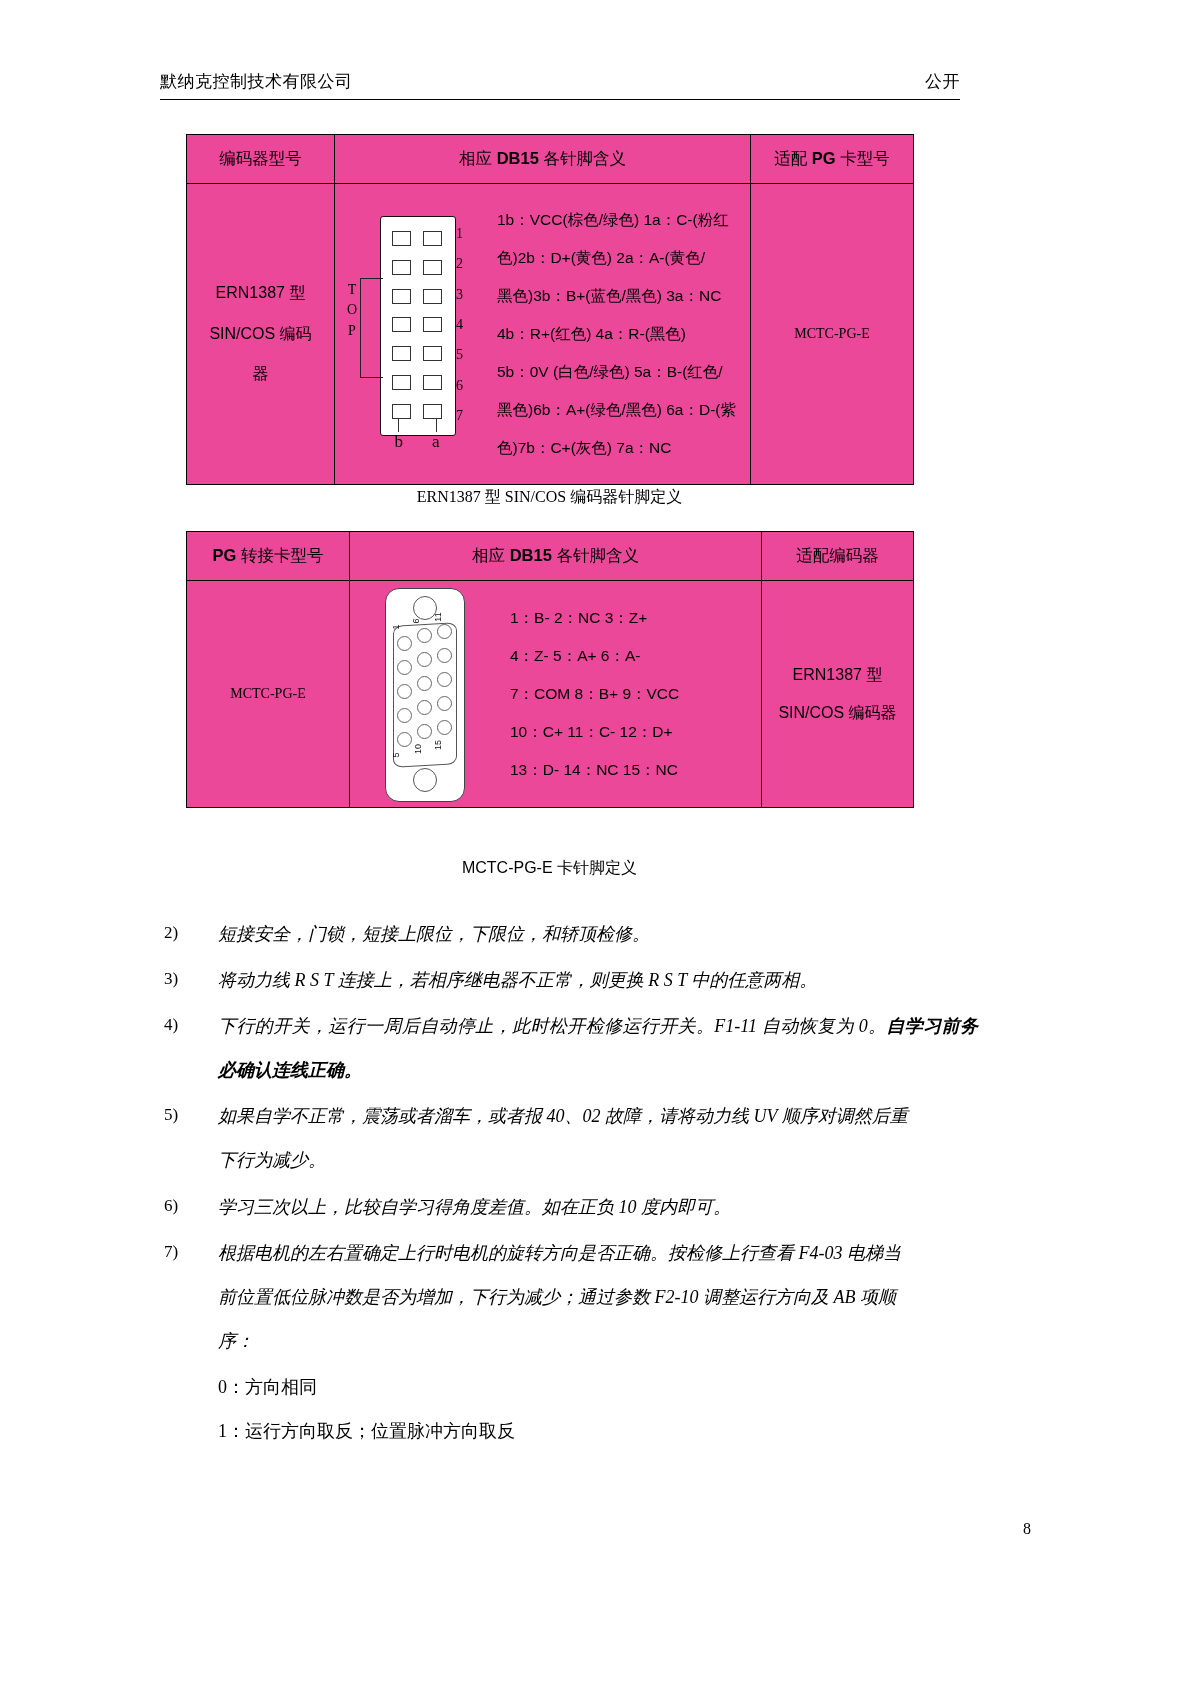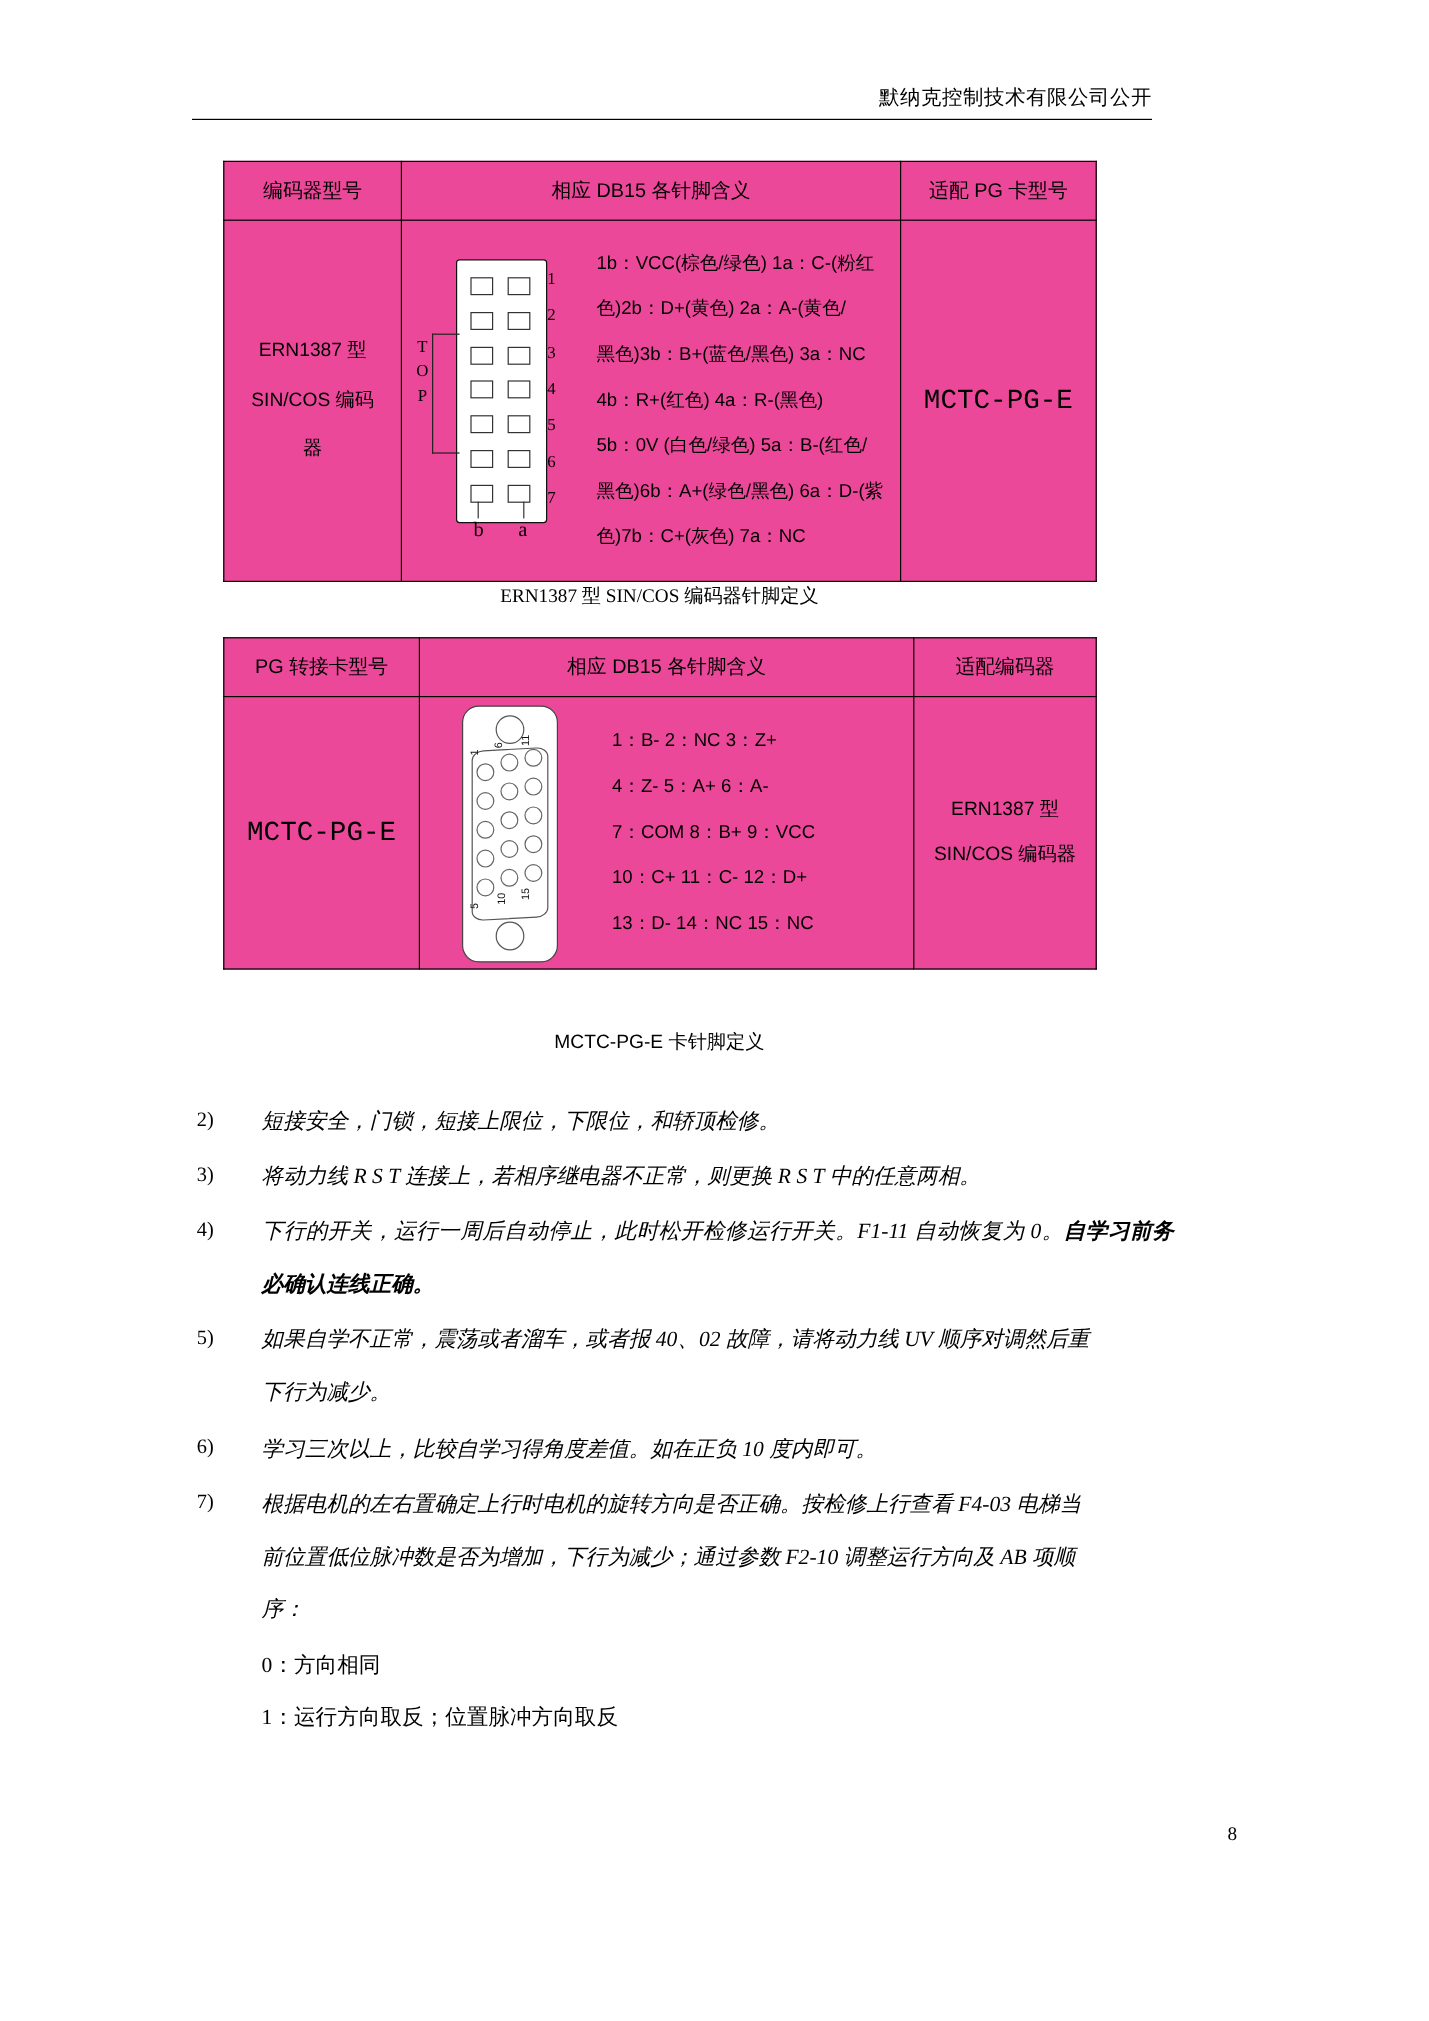--- a/index.html
+++ b/index.html
@@ -21,21 +21,21 @@
     overflow: hidden;
   }
 
   
   .header {
     position: absolute;
     left: 160px;
     top: 72px;
     width: 800px;
     display: flex;
-    justify-content: flex-end;
+    justify-content: space-between;
     align-items: flex-end;
     font-size: 17px;
     line-height: 1.2;
     padding-bottom: 7px;
     border-bottom: 1.5px solid #000;
   }
   .header .h-left { letter-spacing: .5px; }
   .header .h-right { letter-spacing: .5px; }
 
   
@@ -50,39 +50,39 @@
     padding: 0;
     vertical-align: middle;
     font-weight: normal;
   }
   .th-cell {
     text-align: center;
     font-size: 16.5px;
     height: 48px;
     font-family: "Liberation Sans", sans-serif;
   }
-  .th-cell b { font-weight: normal; }
+  .th-cell b { font-weight: bold; }
 
   
   #table1 { left: 186px; top: 134px; width: 727px; }
   #table1 .c1 { width: 148px; }
   #table1 .c2 { width: 416px; }
   #table1 .c3 { width: 163px; }
 
   .model-cell {
     text-align: center;
     font-size: 16px;
     line-height: 2.55;
     font-family: "Liberation Sans", sans-serif;
     padding: 10px 4px;
   }
   .pg-cell {
     text-align: center;
-    font-size: 23px;
-    font-family: Liberation Mono, monospace;
+    font-size: 14px;
+    font-family: Liberation Serif, serif;
   }
 
   
   .pin-wrap {
     display: flex;
     align-items: stretch;
     min-height: 300px;
   }
   .conn-col {
     width: 152px;

